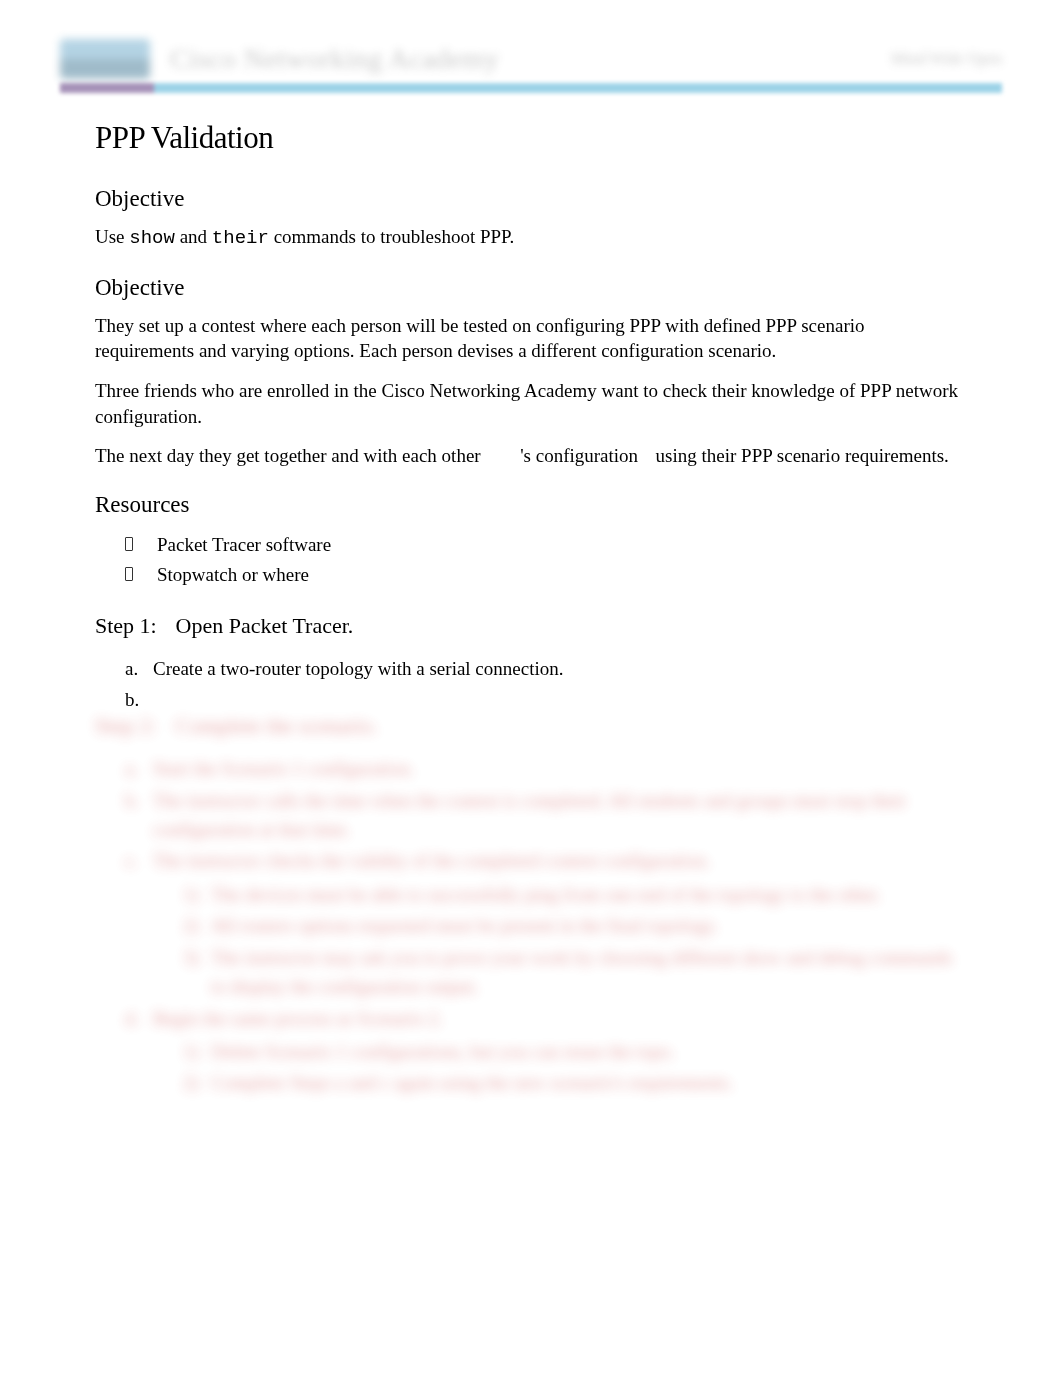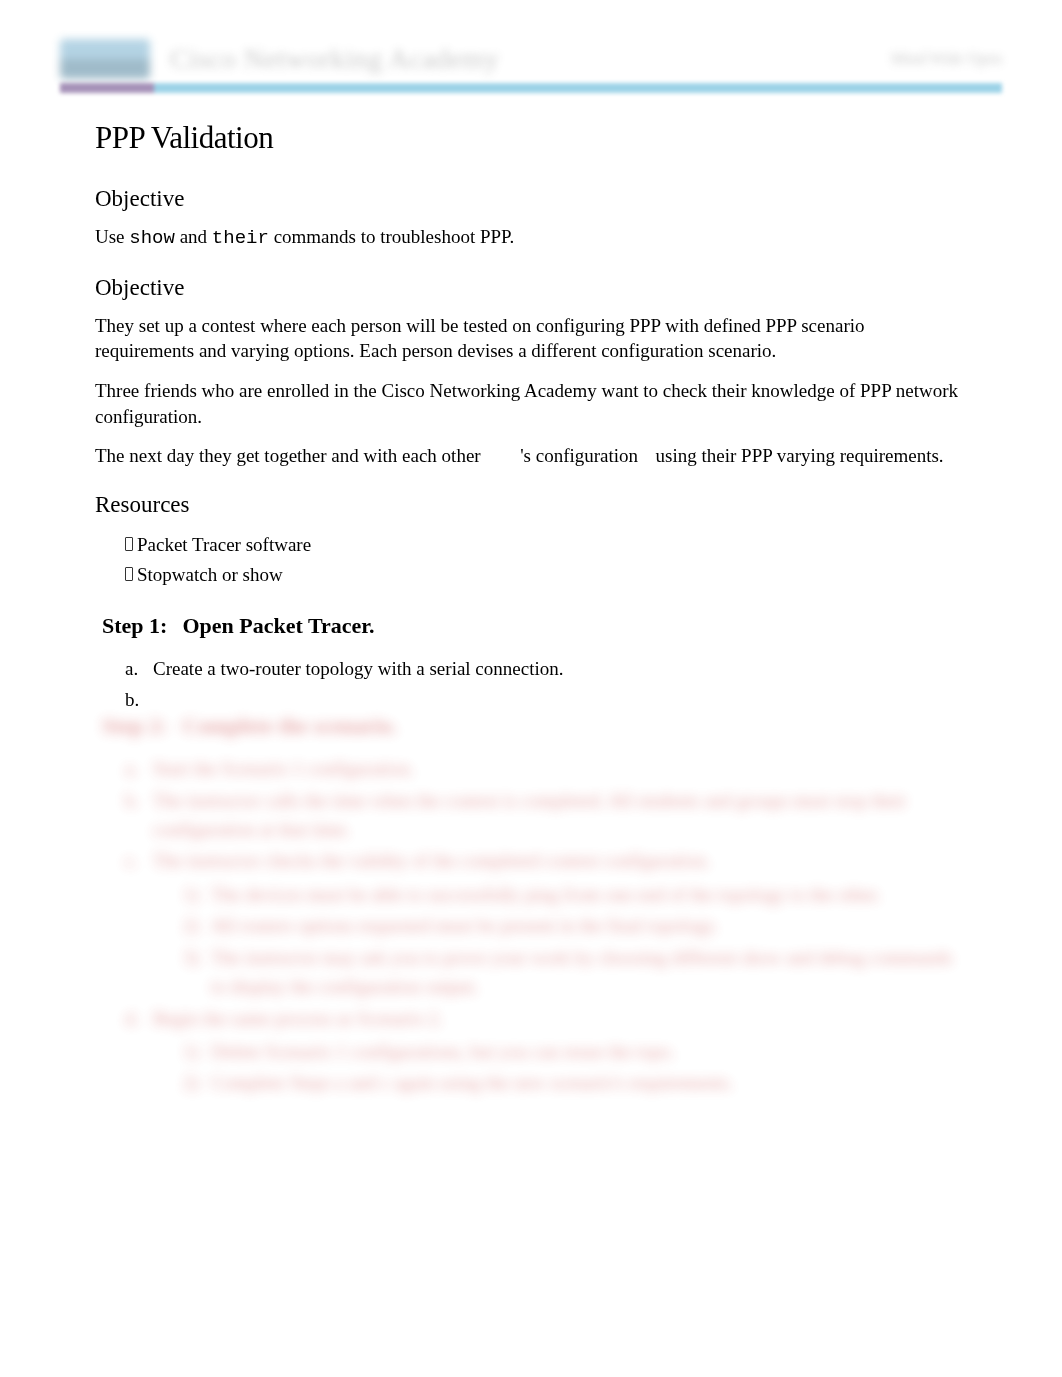--- a/index.html
+++ b/index.html
@@ -89,41 +89,40 @@
     
     .resources-list {
       list-style: none;
       padding-left: 30px;
       margin-bottom: 20px;
     }
     
     .resources-list li {
       font-size: 19px;
       line-height: 1.6;
-      padding-left: 12px;
+      padding-left: 32px;
       position: relative;
     }
     
     .resources-list li::before {
       content: "";
       position: absolute;
       left: 0;
       top: 7px;
       width: 6px;
       height: 12px;
       border: 1px solid #333;
       border-radius: 1px;
     }
     
     .step-heading {
       font-size: 22px;
-      font-weight: bold;
+      font-weight: normal;
       margin-top: 22px;
       margin-bottom: 15px;
-      margin-left: 7px;
     }
     
     .step-label {
       display: inline-block;
       width: 75px;
     }
     
     .ordered-list {
       list-style: none;
       padding-left: 30px;
@@ -198,27 +197,27 @@
   </p>
 
   <h2>Objective</h2>
   <p>They set up a contest where each person will be tested on configuring PPP with defined PPP scenario requirements and varying options. Each person devises a different configuration scenario.</p>
   <p>Three friends who are enrolled in the Cisco Networking Academy want to check their knowledge of PPP network configuration.</p>
   <p>
     <span>The next day they get together and with each other</span>
     <span style="display:inline-block;width:30px;"></span>
     <span>'s configuration</span>
     <span style="display:inline-block;width:8px;"></span>
-    <span>using their PPP varying requirements.</span>
+    <span>using their PPP scenario requirements.</span>
   </p>
 
   <h2>Resources</h2>
   <ul class="resources-list">
     <li>Packet Tracer software</li>
-    <li>Stopwatch or show</li>
+    <li>Stopwatch or where</li>
   </ul>
 
   <div class="step-heading">
     <span class="step-label">Step 1:</span>
     <span>Open Packet Tracer.</span>
   </div>
   <ul class="ordered-list">
     <li>
       <span class="marker">a.</span>
       <span>Create a two-router topology with a serial connection.</span>

